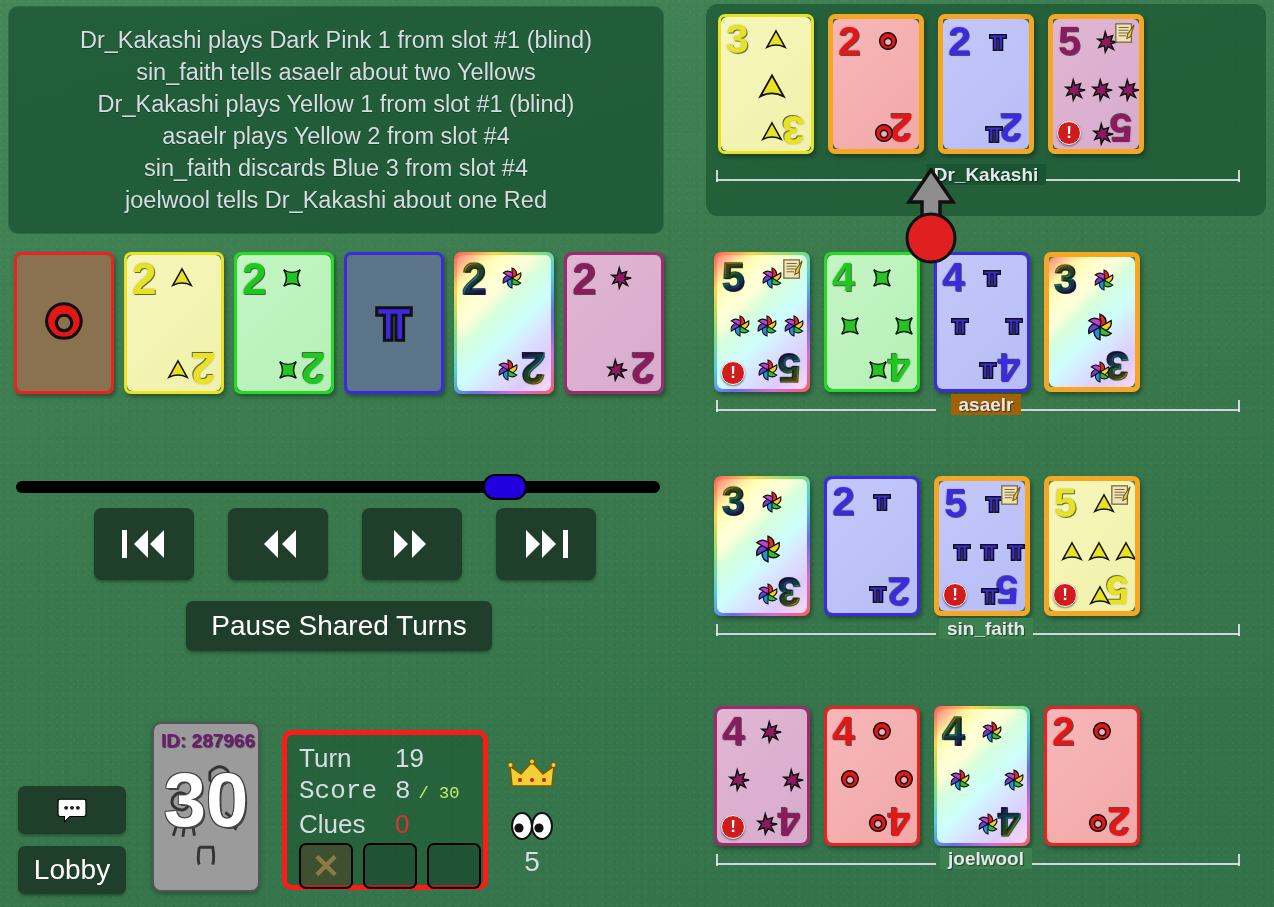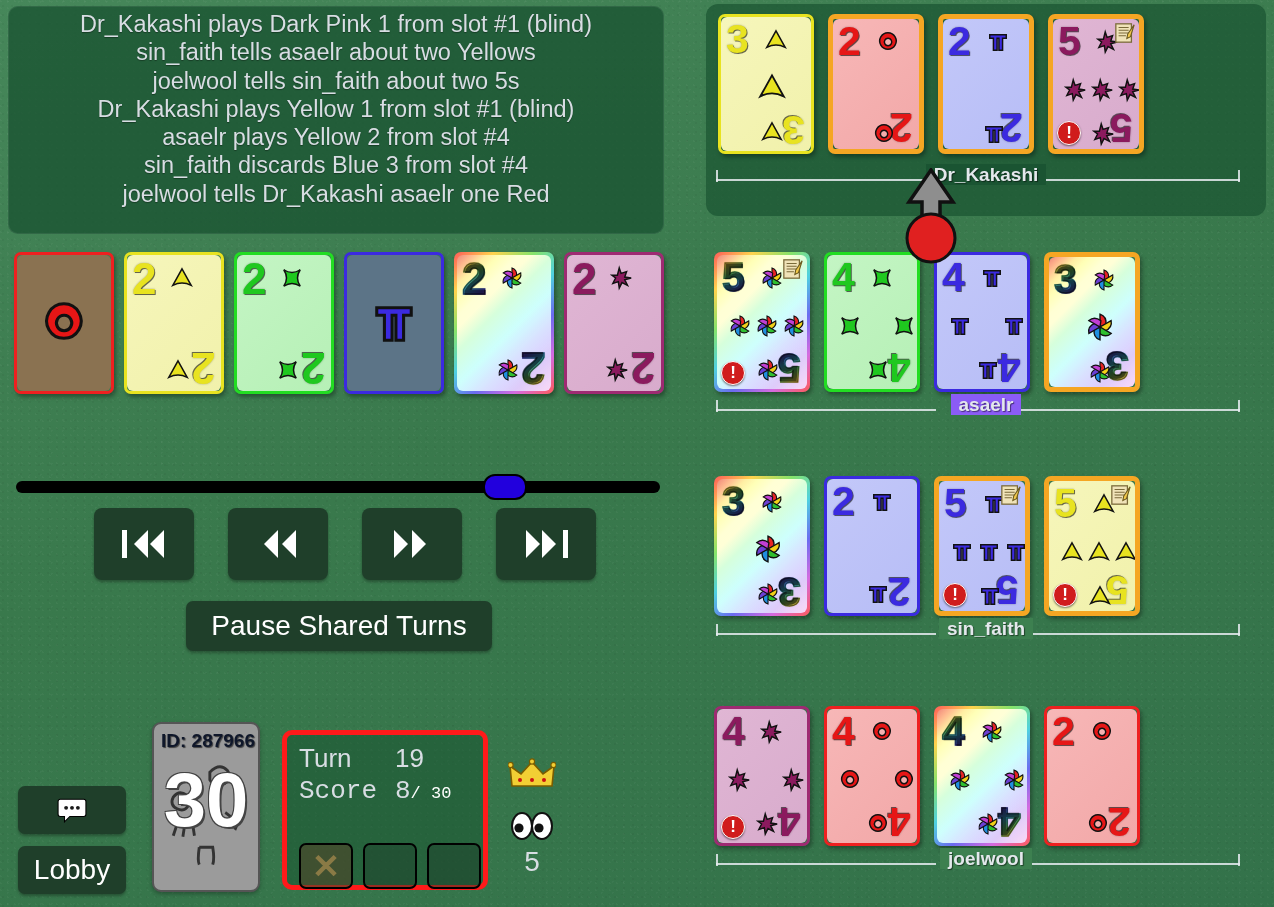--- a/index.html
+++ b/index.html
@@ -18,22 +18,22 @@
   }
 
   
   #left { position: absolute; left: 0; top: 0; width: 672px; height: 907px; }
 
   #log-box {
     position: absolute; left: 8px; top: 6px; width: 656px; height: 228px;
     background: rgba(26,84,50,.80);
     border-radius: 10px;
     box-shadow: inset 0 0 0 1px rgba(255,255,255,.07);
-    display: flex; flex-direction: column; justify-content: flex-start; align-items: center;
-    padding: 4px 10px;
+    display: flex; flex-direction: column; justify-content: space-between; align-items: center;
+    padding: 20px 10px;
   }
   .log-line {
     color: #d8dde3; font-size: 23.5px; line-height: 28.3px;
     white-space: nowrap; text-align: center;
     text-shadow: 0 1px 1px rgba(0,0,0,.35);
   }
 
   
   #stacks { position: absolute; left: 14px; top: 252px; display: flex; gap: 10px; }
 
@@ -148,40 +148,40 @@
   }
   #chat-btn { top: 786px; }
   #lobby-btn { top: 846px; color: #fff; font-size: 28px; }
 
   
   #deck {
     position: absolute; left: 152px; top: 722px; width: 108px; height: 170px;
     background: #9b9b9b; border: 2px solid #555; border-radius: 9px;
     box-shadow: 0 2px 4px rgba(0,0,0,.3);
   }
-  #deck-id { position: absolute; left: 7px; top: 6px; color: #0f172a;
+  #deck-id { position: absolute; left: 7px; top: 6px; color: #701a75;
              font-size: 19px; font-weight: bold; text-shadow: 1px 1px 1px rgba(0,0,0,.6); }
   #deck-count {
     position: absolute; left: 0; right: 0; top: 38px; text-align: center;
     font-size: 76px; font-weight: bold; color: #fff; line-height: 1;
     text-shadow: 2px 2px 0 #444, -1px -1px 0 #444, 1px -1px 0 #444, -1px 1px 0 #444;
   }
   #deck-marks { position: absolute; inset: 0; opacity: .85; }
 
   #status {
     position: absolute; left: 282px; top: 730px; width: 206px; height: 160px;
     border: 5px solid #ff1a1a; border-radius: 10px;
     background: rgba(26,84,50,.55);
   }
   .st-row { position: absolute; left: 12px; width: 180px; height: 34px;
             display: flex; align-items: baseline; }
   .st-lbl { color:#d8dde3; font-size: 26px; width: 96px; }
   .st-val { color:#d8dde3; font-size: 26px; }
   .st-val.zero { color:#e03030; }
-  .st-sub { color:#ffffff; font-size: 17px; margin-left: 0; }
+  .st-sub { color:#bef264; font-size: 17px; margin-left: 8px; }
   #strikes { position: absolute; left: 12px; top: 108px; display: flex; gap: 10px; }
   .strike-sq { width: 54px; height: 46px; border: 2px solid #000; border-radius: 7px;
                background: rgba(30,62,42,.45); display:flex; align-items:center; justify-content:center; }
   .strike-sq.used { background: rgba(80,68,40,.6); }
   .strike-sq.used::after { content:"✕"; color:#8a7a45; font-size: 34px; font-weight: bold; }
 
   #crown { position: absolute; left: 508px; top: 758px; width: 48px; height: 34px; }
   #eyes  { position: absolute; left: 508px; top: 812px; width: 48px; height: 28px; }
   #spect-count { position: absolute; left: 508px; top: 846px; width: 48px; text-align: center;
                  color: #d8dde3; font-size: 28px; }
@@ -214,25 +214,24 @@
   #turn-marker { position: absolute; left: 197px; top: 168px; width: 56px; height: 100px; z-index: 30; }
 </style>
 </head>
 <body>
 
 <div id="left">
 
   <div id="log-box">
     <div class="log-line">Dr_Kakashi plays Dark Pink 1 from slot #1 (blind)</div>
     <div class="log-line">sin_faith tells asaelr about two Yellows</div>
-    <div class="log-line">joelwool tells sin_faith about two 5s</div>
     <div class="log-line">Dr_Kakashi plays Yellow 1 from slot #1 (blind)</div>
     <div class="log-line">asaelr plays Yellow 2 from slot #4</div>
     <div class="log-line">sin_faith discards Blue 3 from slot #4</div>
-    <div class="log-line">joelwool tells Dr_Kakashi asaelr one Red</div>
+    <div class="log-line">joelwool tells Dr_Kakashi about one Red</div>
   </div>
 
   <div id="stacks">
       <div class="card bd-red">
         <div class="bw f-empty-red"></div>
         <div class="big-pip"><svg viewBox="0 0 24 24">
             <path d="M12 2 a9 9 0 1 1 -0.1 0 Z M12 8 a4 4 0 1 0 0.1 0 Z" fill="#e61616" stroke="#111" stroke-width="1.6" fill-rule="evenodd"></path>
           </svg></div>
       </div>
       <div class="card bd-yellow">
@@ -378,20 +377,24 @@
   <div id="status">
     <div class="st-row" style="top:8px;">
       <span class="st-lbl">Turn</span>
       <span class="st-val">19</span>
     </div>
     <div class="st-row" style="top:41px;font-family:Liberation Mono, monospace;">
       <span class="st-lbl">Score</span>
       <span class="st-val">8</span>
       <span class="st-sub">/ 30</span>
     </div>
+    <div class="st-row" style="top:74px;">
+      <span class="st-lbl">Clues</span>
+      <span class="st-val zero">0</span>
+    </div>
     <div id="strikes">
         <div class="strike-sq used"></div>
         <div class="strike-sq"></div>
         <div class="strike-sq"></div>
       </div>
   </div>
 
   <svg id="crown" viewBox="0 0 48 34">
     <path d="M4 28 L2 8 L13 16 L24 4 L35 16 L46 8 L44 28 Z" fill="#f2cf34" stroke="#7a5c00" stroke-width="1.6"></path>
     <circle cx="2.5" cy="7" r="2.6" fill="#f2cf34" stroke="#7a5c00" stroke-width="1.2"></circle>
@@ -674,21 +677,21 @@
                 <path d="M12 12 L12 1 Q18 3 17 10 Z" fill="#c23fd4" stroke="#111" stroke-width="1.2" transform="rotate(300 12 12)"></path>
               </svg>
             </div>
           </div>
         </div>
       </div>
       <div class="hand-rule" style="top: 158px;">
         <div class="lcap"></div>
         <div class="rcap"></div>
       </div>
-      <div class="hand-name" style="top: 148px;"><span style="background: #8b5cf6;">asaelr</span></div>
+      <div class="hand-name" style="top: 148px;"><span style="background: #a16207;">asaelr</span></div>
     </div>
     <div class="hand-block" style="top: 470px; height: 200px;">
       <div class="hand-cards" style="left: 8px; top: 6px;">
         <div class="card sm bd-rainbow">
           <div class="bw f-rainbow"></div>
           <div class="rk rk-tl c-rainbow">3</div>
           <div class="rk rk-br c-rainbow">3</div>
           <div class="pips">
             <div class="pip p-tr">
               <svg viewBox="0 0 24 24">

